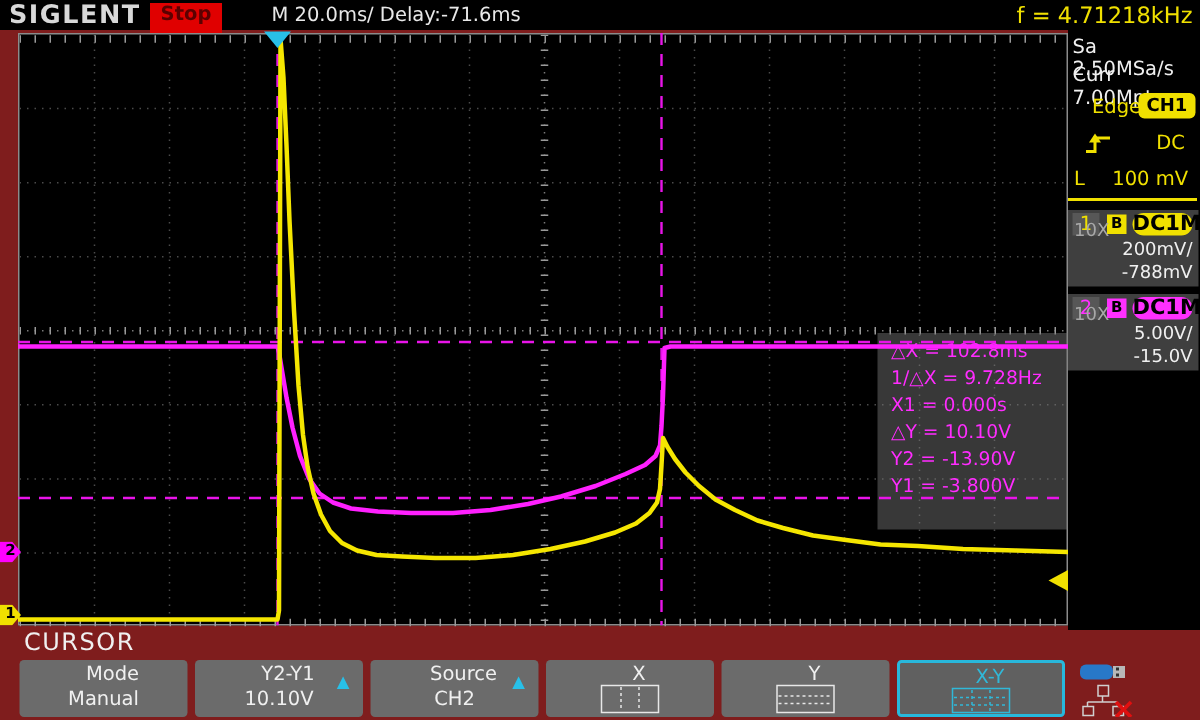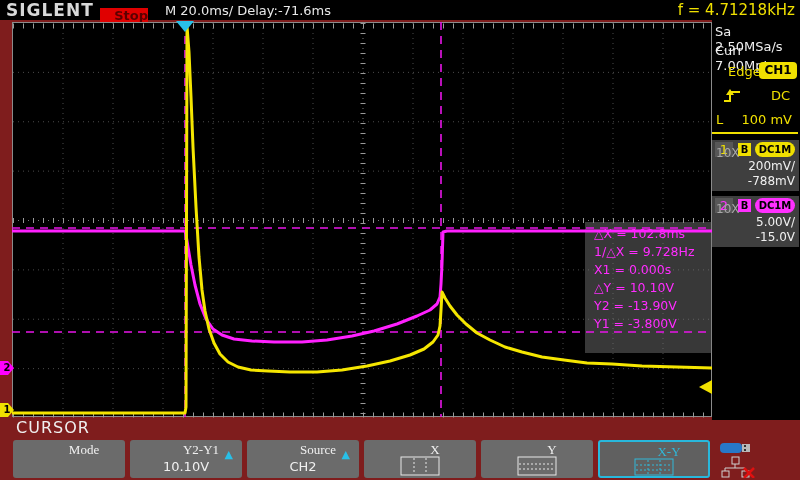--- a/index.html
+++ b/index.html
@@ -5,22 +5,22 @@
   * { margin:0; padding:0; box-sizing:border-box; }
   html,body { background:#222; }
   .screen {
     position:relative; width:800px; height:480px; background:#7f1d1d;
     font-family:"DejaVu Sans","Liberation Sans",sans-serif; overflow:hidden;
     -webkit-font-smoothing:none;
   }
   
   .topbar { position:absolute; left:0; top:0; width:800px; height:20px; background:#000; }
   .logo { position:absolute; left:6px; top:0px; font-size:17px; font-weight:bold; letter-spacing:1px; color:#d8d8d8; }
-  .stop-badge { position:absolute; left:100px; top:8px; width:48px; height:24px; background:#e00000; color:#5c0000; font-weight:bold; font-size:13px; text-align:right; line-height:16px; }
-  .tb-text { position:absolute; left:165px; top:3px; color:#e8e8e8; font-size:13px; }
+  .stop-badge { position:absolute; left:100px; top:2px; width:48px; height:24px; background:#e00000; color:#5c0000; font-weight:bold; font-size:13px; text-align:center; line-height:16px; }
+  .tb-text { position:absolute; left:181px; top:3px; color:#e8e8e8; font-size:13px; }
   .freq { position:absolute; right:5px; top:1px; color:#f0e000; font-size:15px; }
   
   .grid-box { position:absolute; left:12px; top:22px; width:700px; height:395px; border:1px solid #8b8b8b; background:#000; z-index:1; }
   .grid-box svg { position:absolute; left:0; top:0; }
   .trace-layer { position:absolute; left:12px; top:22px; width:700px; height:395px; z-index:3; pointer-events:none; }
   
   .cursor-panel { position:absolute; left:585px; top:222px; width:127px; height:131px; background:rgba(125,125,125,0.45); z-index:2; padding:3px 4px 0 9px; }
   .cursor-panel div { color:#ff2cff; font-size:12.5px; line-height:18px; white-space:pre; }
   
   .trig-pos { position:absolute; left:176px; top:21px; width:0; height:0; border-left:9px solid transparent; border-right:9px solid transparent; border-top:11px solid #28c0e8; z-index:4; }
@@ -37,30 +37,30 @@
   .trig-edge { top:44px; }
   .trig-coup { top:68px; }
   .trig-lvl  { top:92px; }
   .badge-ch { position:absolute; right:3px; top:-2px; width:38px; height:17px; background:#f0e000; color:#000; font-weight:bold; font-size:12px; text-align:center; line-height:17px; border-radius:4px; }
   .trig-underline { position:absolute; left:0; top:112px; width:86px; height:2px; background:#f0e000; }
   .ch-box { position:absolute; left:0; width:87px; height:51px; background:#3f3f3f; font-size:12px; }
   .ch1-box { top:120px; } .ch2-box { top:176px; }
   .ch-num { position:absolute; left:3px; top:2px; width:18px; height:15px; text-align:center; font-size:13px; background:#575757; }
   .ch1-box .ch-num { color:#f0e000; } .ch2-box .ch-num { color:#ff30ff; }
   .bw-badge { position:absolute; left:26px; top:3px; width:13px; height:13px; color:#000; font-weight:bold; font-size:10px; text-align:center; line-height:13px; }
-  .coup-pill { position:absolute; left:43px; top:2px; width:40px; height:15px; color:#000; font-weight:bold; font-size:10px; text-align:center; line-height:15px; border-radius:8px; }
+  .coup-pill { position:absolute; left:43px; top:2px; width:40px; height:15px; color:#000; font-weight:bold; font-size:14px; text-align:center; line-height:15px; border-radius:8px; }
   .ch1-box .bw-badge,.ch1-box .coup-pill { background:#f0e000; }
   .ch2-box .bw-badge,.ch2-box .coup-pill { background:#ff30ff; }
   .probe { position:absolute; left:4px; top:6px; color:#a8a8a8; }
   .scale { position:absolute; right:4px; top:19px; color:#f0f0f0; }
   .offs  { position:absolute; right:4px; top:34px; color:#f0f0f0; }
   
   .menu-title { position:absolute; left:16px; top:418px; color:#f0f0f0; font-size:16px; letter-spacing:1px; z-index:2; }
   .btn { position:absolute; top:440px; width:112px; height:38px; background:#6b6b6b; border-radius:3px; color:#f0f0f0; font-size:13px; text-align:center; cursor:pointer; z-index:2; }
-  .btn .l1 { position:absolute; left:15px; width:100%; top:2px;font-family:Liberation Serif, serif; }
+  .btn .l1 { position:absolute; left:6px; width:100%; top:2px; }
   .btn .l2 { position:absolute; left:0; width:100%; top:19px; }
   .btn .arrow { position:absolute; right:9px; top:8px; color:#28c0e8; font-size:11px; }
   .btn.active { background:#606060; border:2px solid #28b8dc; color:#30b8d8; }
   .btn .icon-line { position:absolute; left:0; width:100%; top:16px; text-align:center; }
   .status-icons { position:absolute; left:720px; top:440px; width:60px; height:40px; z-index:2; }
 </style>
 </head>
 <body>
 
 <div class="screen">
@@ -162,20 +162,21 @@
       <span class="probe">10X</span>
       <span class="scale">5.00V/</span>
       <span class="offs">-15.0V</span>
     </div>
   </div>
 
   <div class="menu-title">CURSOR</div>
 
   <div class="btn" style="left:13px">
     <div class="l1">Mode</div>
+    <div class="l2">Manual</div>
   </div>
   <div class="btn" style="left:130px">
     <div class="l1">Y2-Y1</div>
     <div class="l2">10.10V</div>
     <div class="arrow">▲</div>
   </div>
   <div class="btn" style="left:247px">
     <div class="l1">Source</div>
     <div class="l2">CH2</div>
     <div class="arrow">▲</div>

